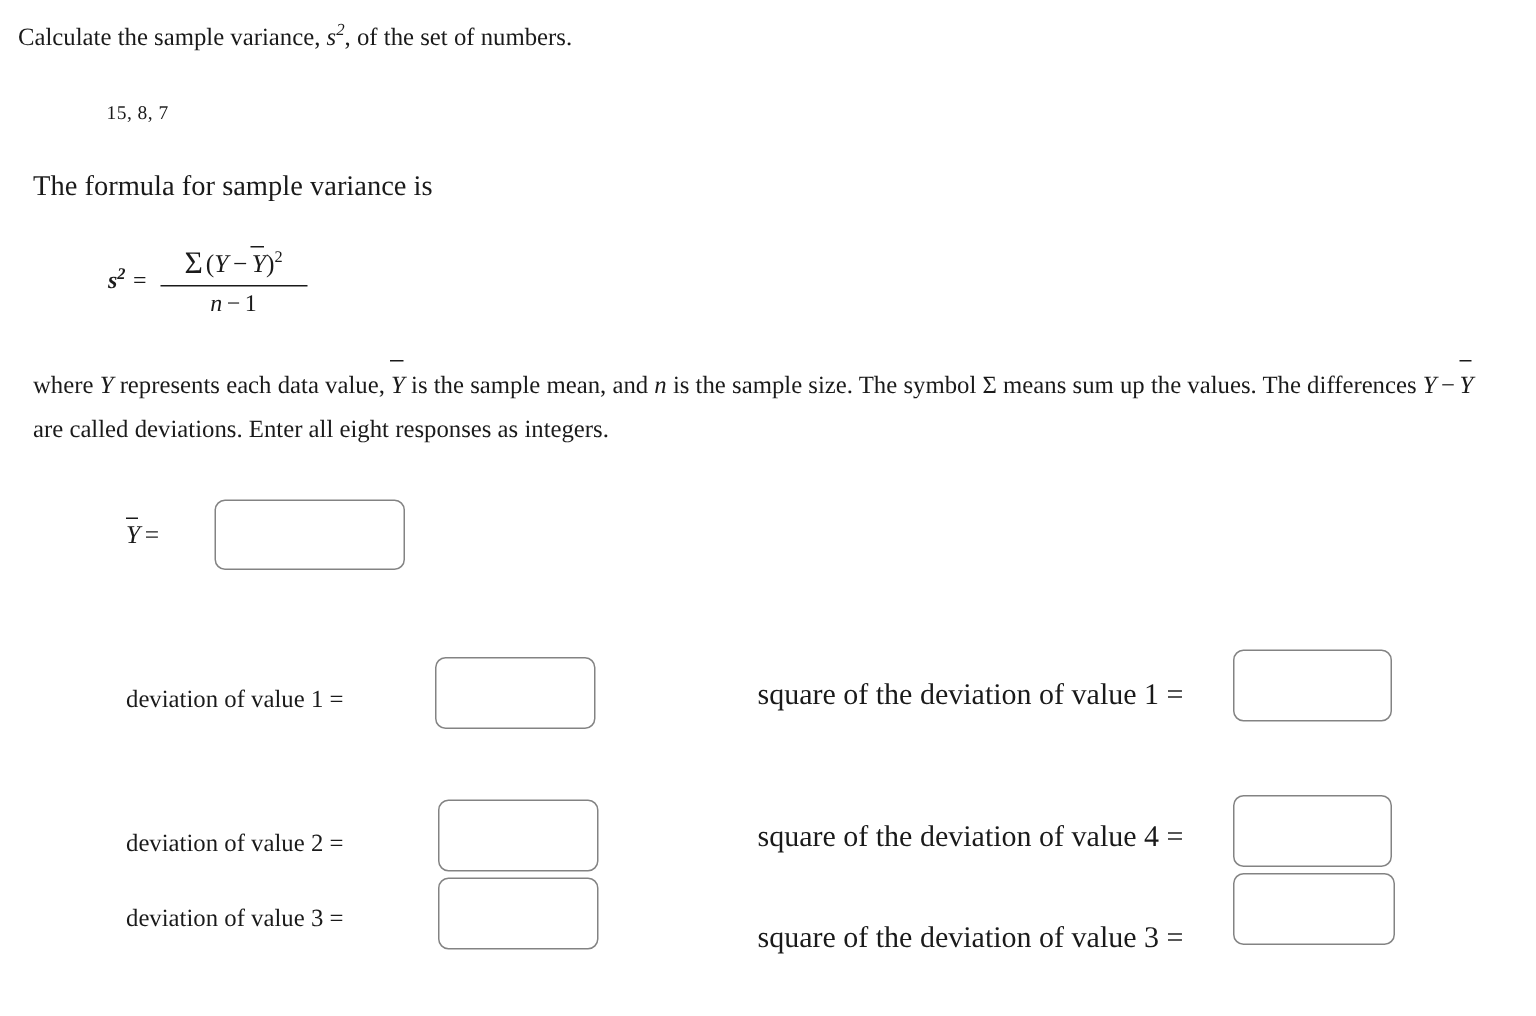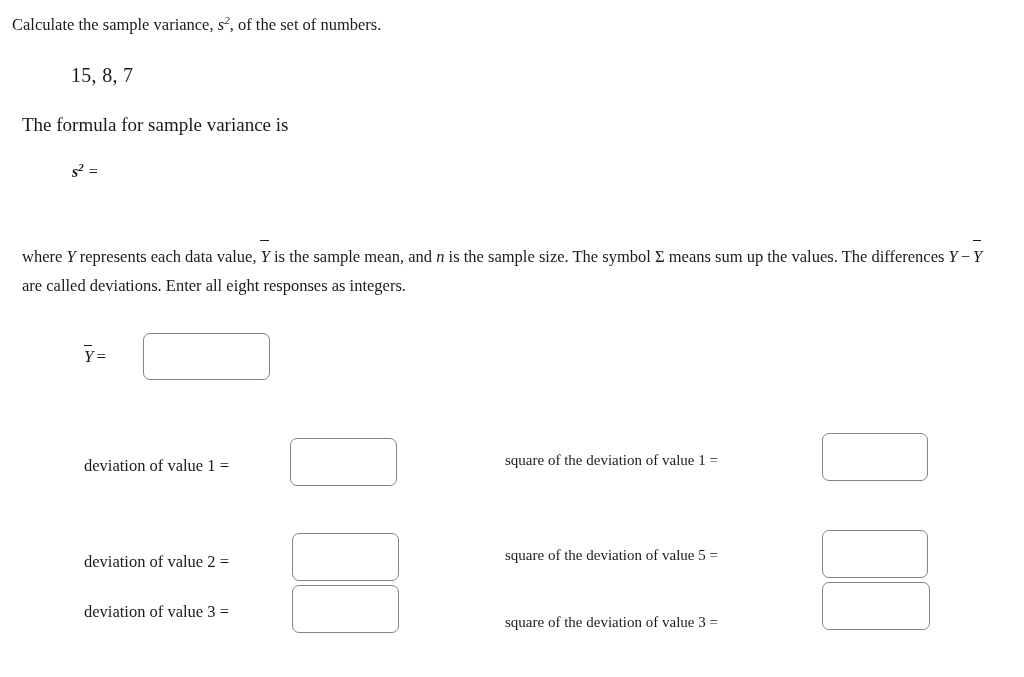--- a/index.html
+++ b/index.html
@@ -21,21 +21,21 @@
   .prompt-line {
     left: 12px;
     top: 14px;
     font-size: 16.5px;
     line-height: 22px;
     white-space: nowrap;
   }
   .numbers-line {
     left: 71px;
     top: 64px;
-    font-size: 20px;
+    font-size: 13px;
     line-height: 22px;
     white-space: nowrap;
     letter-spacing: 0.3px;
   }
   .formula-intro {
     left: 22px;
     top: 114px;
     font-size: 19px;
     line-height: 22px;
     white-space: nowrap;
@@ -154,21 +154,21 @@
     width: 127px;
     height: 47px;
   }
 
   .lbl-left {
     font-size: 16.5px;
     white-space: nowrap;
     text-align: left;
   }
   .lbl-right {
-    font-size: 15px;
+    font-size: 20px;
     white-space: nowrap;
     text-align: center;
   }
 
   
   .dev1-label { left: 84px; top: 456px; }
   .dev1-input { left: 290px; top: 438px; width: 107px; height: 48px; }
   .sq1-label  { left: 505px; top: 452px; }
   .sq1-input  { left: 822px; top: 433px; width: 106px; height: 48px; }
   
@@ -189,34 +189,39 @@
   <span>Calculate the sample variance, </span><span class="mvar">s</span><span class="sup">2</span><span>, of the set of numbers.</span>
 </div>
 
 <div class="abs numbers-line">15, 8, 7</div>
 
 <div class="abs formula-intro">The formula for sample variance is</div>
 
 <div class="abs formula">
   <span class="lhs"><span>s</span><span class="sup">2</span></span>
   <span class="eq">=</span>
+  <span class="frac">
+    <span class="num"><span class="sigma">Σ</span><span class="mnum">(</span><span class="mvar">Y</span><span class="opsp mnum">−</span><span class="ovl">Y</span><span class="mnum">)</span><span class="sup2">2</span></span>
+    <span class="bar"></span>
+    <span class="den"><span class="mvar">n</span><span class="opsp mnum">−</span><span class="mnum">1</span></span>
+  </span>
 </div>
 
 <div class="abs where-para"><span>where </span><span class="mvar">Y</span><span> represents each data value, </span><span class="ovl">Y</span><span> is the sample mean, and </span><span class="mvar">n</span><span> is the sample size. The symbol </span><span>Σ</span><span> means sum up the values. The differences </span><span class="mvar">Y</span><span class="opsp">−</span><span class="ovl">Y</span><span> are called deviations. Enter all eight responses as integers.</span>
 </div>
 
 <div class="abs ybar-label"><span class="ovl">Y</span><span class="opsp">=</span></div>
 <input class="abs answer-box ybar-input" type="text" value="" style="">
 
 <div class="abs lbl-left dev1-label">deviation of value 1 =</div>
 <input class="abs answer-box dev1-input" type="text" value="" style="">
 <div class="abs lbl-right sq1-label">square of the deviation of value 1 =</div>
 <input class="abs answer-box sq1-input" type="text" value="" style="">
 
 <div class="abs lbl-left dev2-label">deviation of value 2 =</div>
 <input class="abs answer-box dev2-input" type="text" value="" style="">
-<div class="abs lbl-right sq2-label">square of the deviation of value 5 =</div>
+<div class="abs lbl-right sq2-label">square of the deviation of value 4 =</div>
 <input class="abs answer-box sq2-input" type="text" value="" style="">
 
 <div class="abs lbl-left dev3-label">deviation of value 3 =</div>
 <input class="abs answer-box dev3-input" type="text" value="" style="">
 <div class="abs lbl-right sq3-label">square of the deviation of value 3 =</div>
 <input class="abs answer-box sq3-input" type="text" value="" style="">
 
 </body></html>

